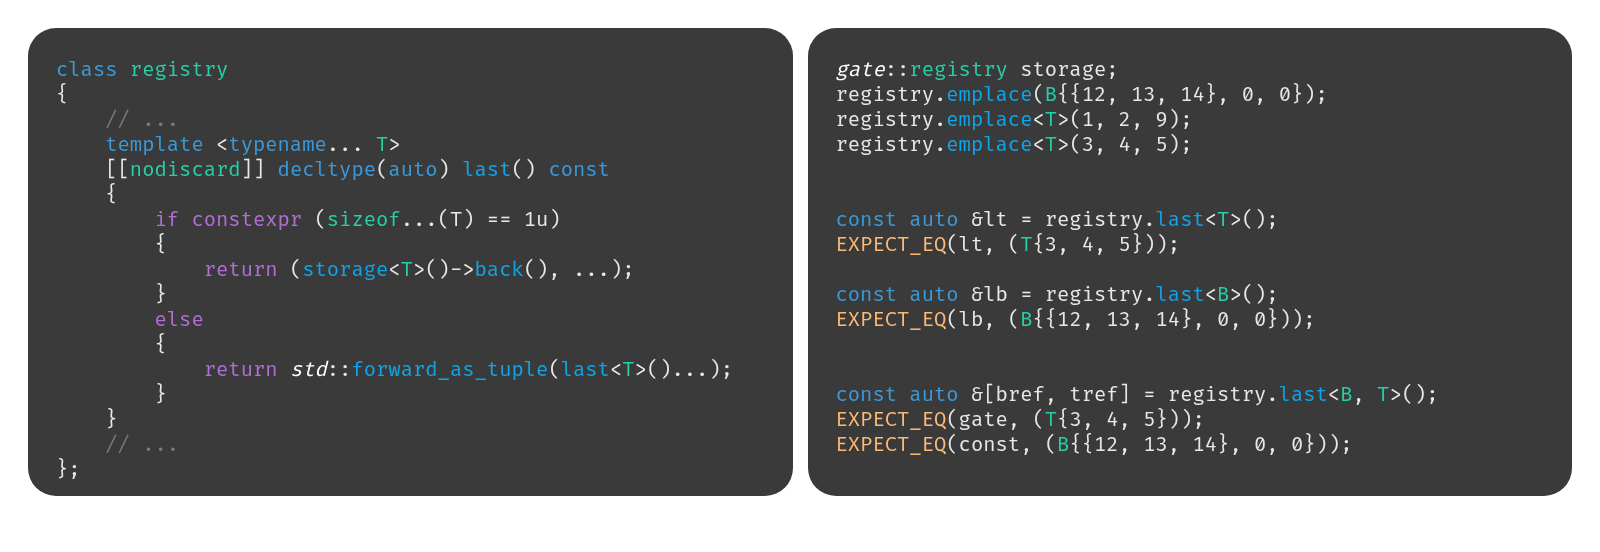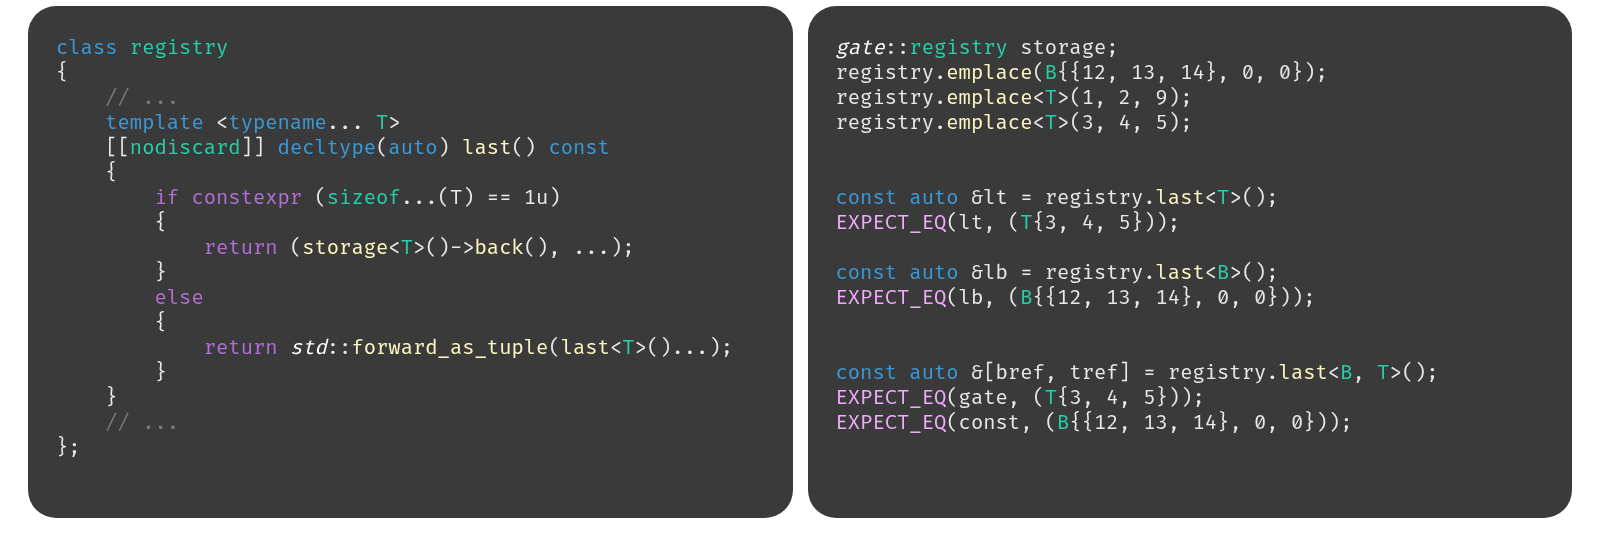--- a/index.html
+++ b/index.html
@@ -7,21 +7,21 @@
     margin: 0;
     padding: 0;
     background: #ffffff;
     width: 1600px;
     height: 552px;
     overflow: hidden;
   }
   .container {
     display: flex;
     gap: 15px;
-    padding: 6px 28px;
+    padding: 28px 28px;
     width: 1600px;
     height: 524px;
   }
   .panel {
     background: #3a3a3a;
     border-radius: 28px;
     padding: 30px 28px;
     flex: 1;
     overflow: hidden;
   }
@@ -30,24 +30,24 @@
     font-family: "Fira Code", "Cascadia Code", "Consolas", "Menlo", monospace;
     font-size: 20px;
     line-height: 1.25;
     color: #e8e8e8;
     white-space: pre;
     font-variant-ligatures: none;
   }
   .kw   { color: #3a9ad9; }      
   .kw2  { color: #b26ed6; }      
   .type { color: #25d0a8; }      
-  .fn   { color: #fef9c3; text-align: right; }
+  .fn   { color: #0ea5e9; text-align: right; }
   .cm   { color: #7a7a7a; }      
   .attr { color: #25d0a8; }      
-  .mac  { color: #f0abfc; }      
+  .mac  { color: #fdba74; }      
   .ns   { color: #ffffff; font-style: italic; }
 </style>
 </head>
 <body>
 
 <div class="container">
 
   <div class="panel">
 <pre><span class="kw">class</span><span class="type"> registry</span>
 <span>{</span>

